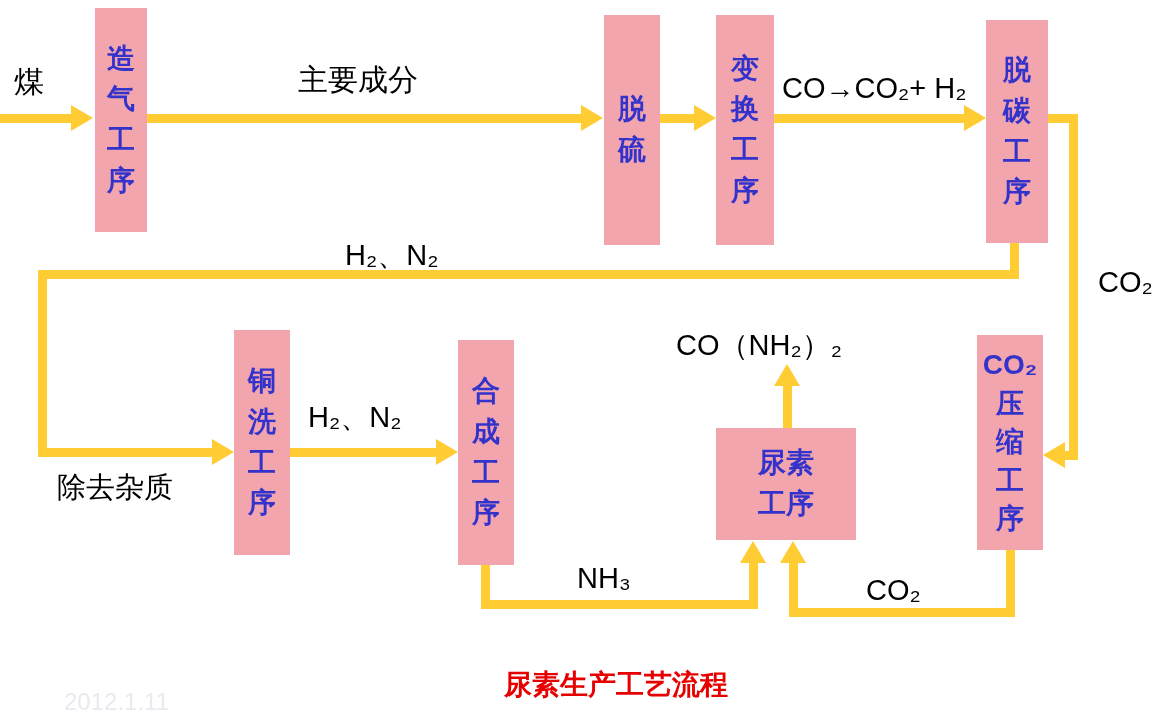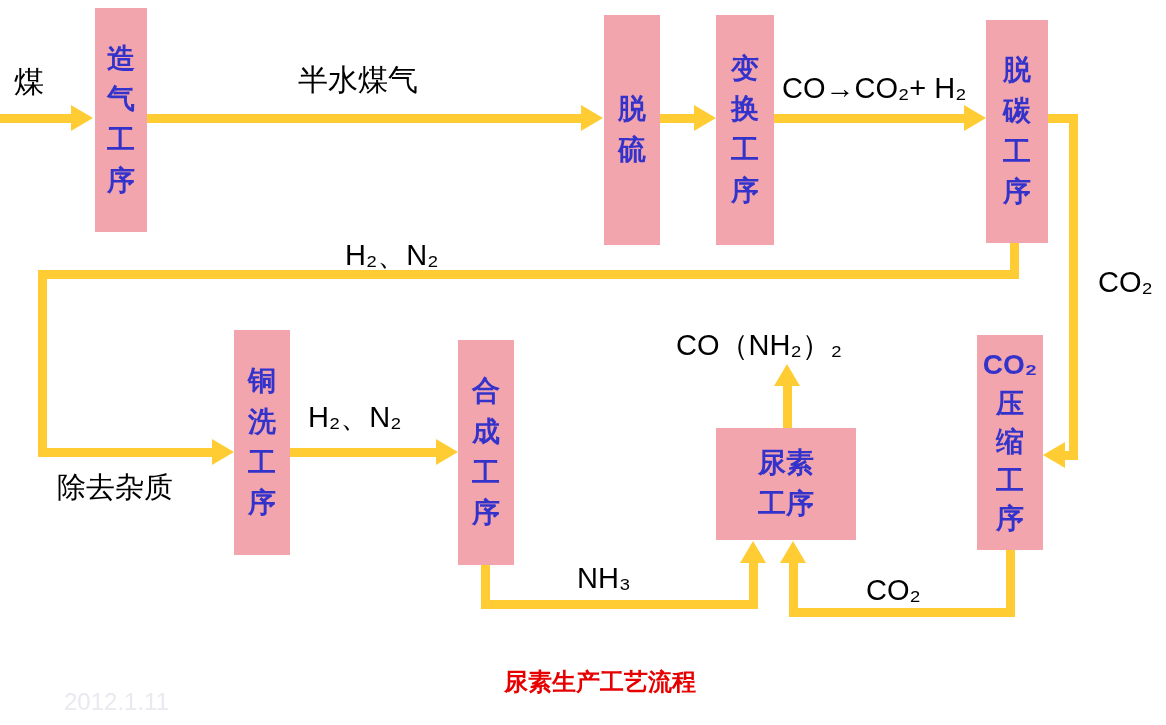--- a/index.html
+++ b/index.html
@@ -2,21 +2,21 @@
 <html style="--box_fill: #F3A5AD; --box_text: #3333CC; --arrow: #FFCC33; --title_red: #E60000; --label: #000000; --watermark: #E9E9EF;"><head>
 <meta charset="utf-8">
 <style>
   html,body{margin:0;padding:0;background:#fff;}
   .canvas{position:relative;width:1166px;height:725px;background:#ffffff;
           font-family:"Liberation Sans",sans-serif;overflow:hidden;}
   .box{position:absolute;display:flex;align-items:center;justify-content:center;
        text-align:center;white-space:pre-line;font-weight:bold;font-size:28px;
        line-height:1.45;background:var(--box_fill,#F3A5AD);color:var(--box_text,#3333CC);}
   .lbl{position:absolute;font-size:29px;color:var(--label,#000);white-space:nowrap;}
-  .title{position:absolute;font-size:24px;font-weight:bold;
+  .title{position:absolute;font-size:28px;font-weight:bold;
          color:var(--title_red,#E60000);white-space:nowrap;}
   .watermark{position:absolute;font-size:24px;color:var(--watermark,#E9E9EF);white-space:nowrap;}
   .seg{position:absolute;background:var(--arrow,#FFCC33);}
   .head{position:absolute;width:0;height:0;}
   .head.r{border-top:13px solid transparent;border-bottom:13px solid transparent;
           border-left:22px solid var(--arrow,#FFCC33);}
   .head.l{border-top:13px solid transparent;border-bottom:13px solid transparent;
           border-right:22px solid var(--arrow,#FFCC33);}
   .head.u{border-left:13px solid transparent;border-right:13px solid transparent;
           border-bottom:22px solid var(--arrow,#FFCC33);}
@@ -109,21 +109,21 @@
     <div class="seg" style="left:789px;top:562px;width:9px;height:55px"></div>
     <div class="head u" style="left:780px;top:541px"></div>
   </div>
 
   <div>
     <div class="seg" style="left:783px;top:385px;width:9px;height:43px"></div>
     <div class="head u" style="left:774px;top:364px"></div>
   </div>
 
   <div class="lbl" style="left:14px;top:62px;font-size:30px">煤</div>
-  <div class="lbl" style="left:298px;top:60px;font-size:30px">半水煤气</div>
+  <div class="lbl" style="left:298px;top:60px;font-size:30px">主要成分</div>
   <div class="lbl" style="left:782px;top:72px">CO→CO₂+ H₂</div>
   <div class="lbl" style="left:345px;top:236px">H₂、N₂</div>
   <div class="lbl" style="left:1098px;top:266px">CO₂</div>
   <div class="lbl" style="left:57px;top:468px">除去杂质</div>
   <div class="lbl" style="left:308px;top:398px">H₂、N₂</div>
   <div class="lbl" style="left:577px;top:562px">NH₃</div>
   <div class="lbl" style="left:866px;top:574px">CO₂</div>
   <div class="lbl" style="left:676px;top:326px">CO（NH₂）₂</div>
 
   <div class="title" style="left:504px;top:666px">尿素生产工艺流程</div>

